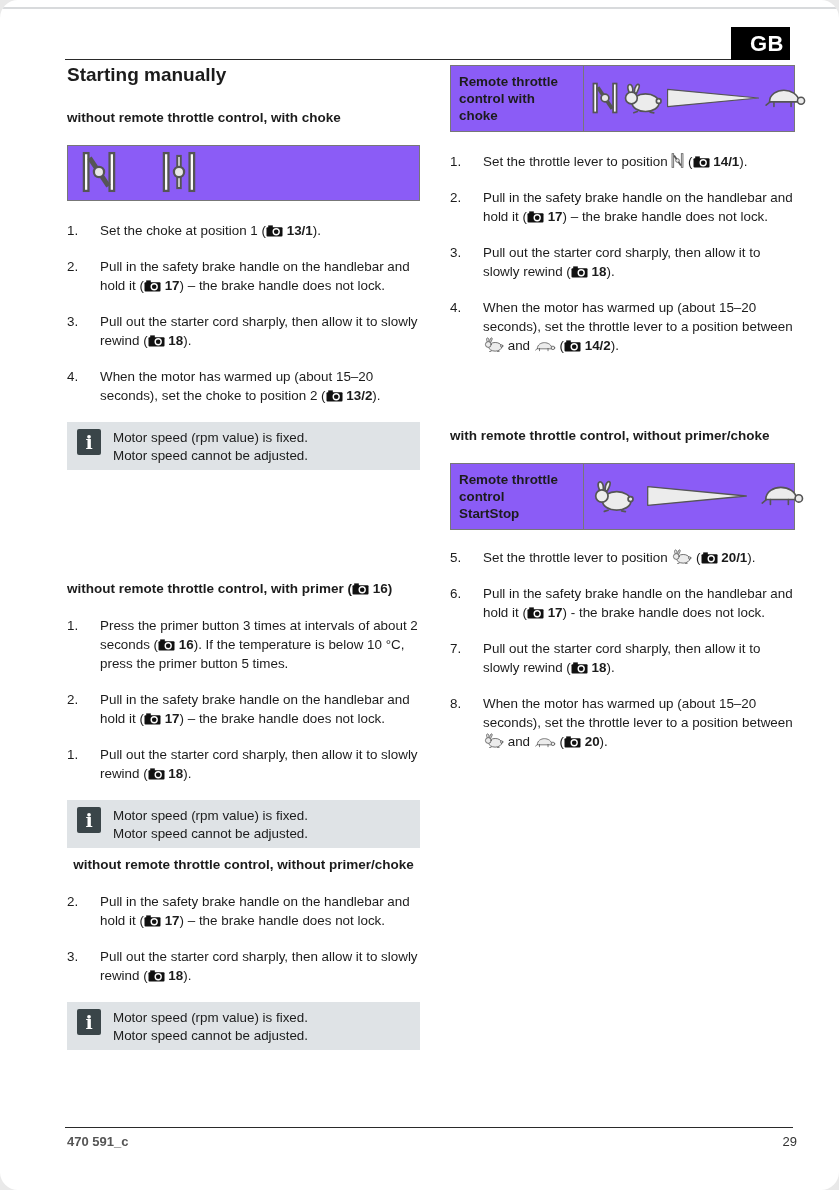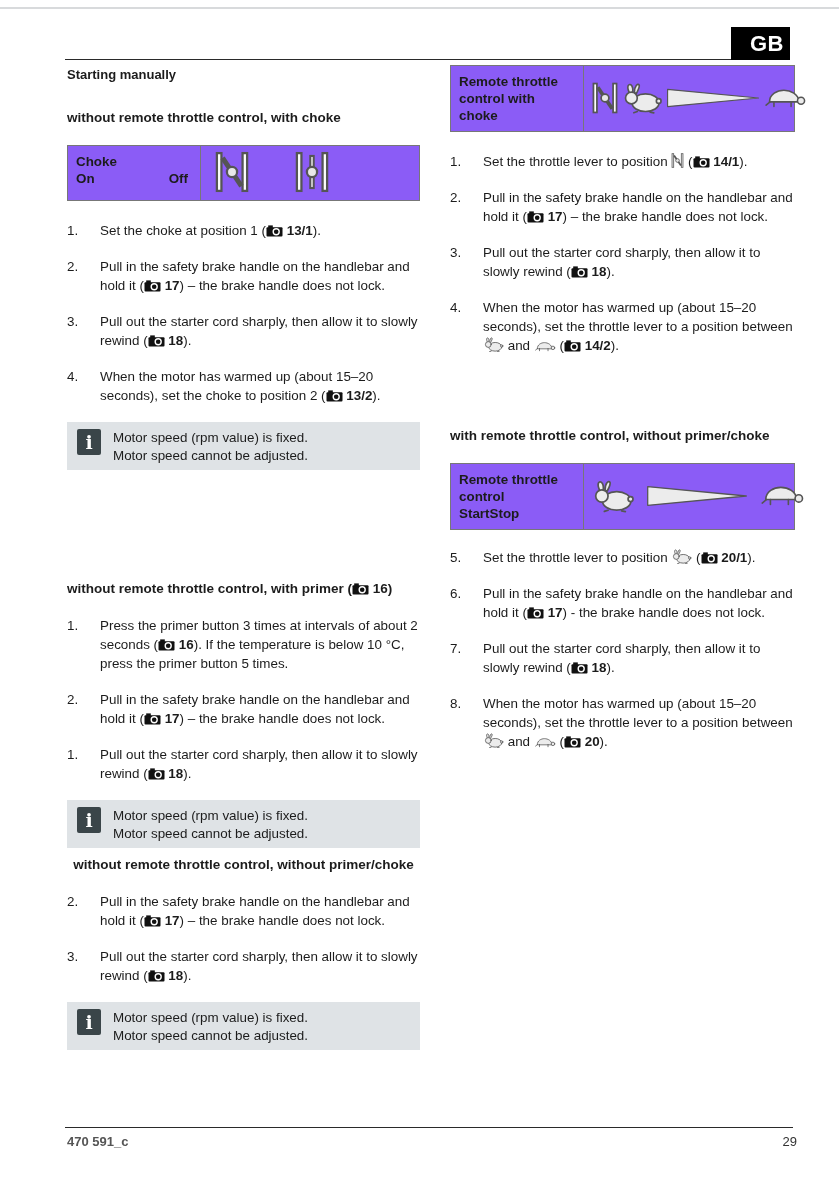--- a/index.html
+++ b/index.html
@@ -1,27 +1,27 @@
 <!DOCTYPE html>
 <html><head>
 <meta charset="utf-8">
 <style>
   html,body{margin:0;padding:0;background:#e9e9e9;}
   .page{position:relative;width:839px;height:1190px;margin:0 auto;background:#ffffff;
-        font-family:"Liberation Sans",sans-serif;color:#1c1c1c;overflow:hidden;}
+        font-family:"Liberation Sans",sans-serif;color:#1c1c1c;overflow:hidden;border-radius:18px;}
   .scan-streak{position:absolute;top:7px;left:0;width:839px;height:2px;background:#d8dadc;}
   .top-rule{position:absolute;top:59px;left:65px;width:728px;border-top:1.6px solid #2a2a2a;}
   .gb-badge{position:absolute;top:27px;left:731px;width:62px;height:33px;background:#000;
             color:#fff;font-weight:bold;font-size:22px;letter-spacing:.5px;
             display:flex;align-items:center;justify-content:flex-end;
             padding-right:6px;box-sizing:border-box;border-right:3px solid #fff;}
   .col{position:absolute;top:65px;}
   .col-left{left:67px;width:353px;}
   .col-right{left:450px;width:345px;}
-  h1{font-size:13px;line-height:20px;margin:0 0 24px 0;}
+  h1{font-size:19px;line-height:20px;margin:0 0 24px 0;}
   h2{font-size:13.5px;line-height:17px;margin:0 0 19px 0;}.mb22{margin-bottom:22px!important;}
   .mt24{margin-top:8px;text-align:center;}
   .itable{display:flex;width:100%;box-sizing:border-box;border:1.3px solid #777;
           margin-bottom:20px;background:#8b5cf6;font-weight:bold;}
   .itable .lbl{width:133px;flex:none;border-right:1.3px solid #777;padding:7px 8px;
                box-sizing:border-box;font-size:13.4px;line-height:17px;}
   .itable .icons{flex:1;display:flex;align-items:center;padding:5px 4px 5px 14px;gap:6px;}
   .onoff{display:flex;justify-content:space-between;padding-right:4px;}
   .startstop{display:flex;justify-content:flex-start;padding-right:2px;}
   .gap40{width:34px;flex:none;}
@@ -49,27 +49,20 @@
   <div class="scan-streak"></div>
   <div class="top-rule"></div>
   <div class="gb-badge">GB</div>
 
   <div class="col col-left">
     <h1>Starting manually</h1>
 
     <h2>without remote throttle control, with choke</h2>
 
     <div class="itable">
-      <div class="lbl">
-        <div>Choke</div>
-        <div class="onoff">
-          <span>On</span>
-          <span>Off</span>
-        </div>
-      </div>
       <div class="icons">
         <span><svg class="ict" width="34" height="42" viewBox="0 0 18 22">
               <rect x="1" y="1" width="2.4" height="20" fill="#fdfdfd" stroke="#555" stroke-width="1.2"></rect>
               <rect x="14.6" y="1" width="2.4" height="20" fill="#fdfdfd" stroke="#555" stroke-width="1.2"></rect>
               <line x1="4" y1="3.5" x2="14" y2="18.5" stroke="#555" stroke-width="2.6"></line>
               <circle cx="9" cy="11" r="2.7" fill="#e8e8e8" stroke="#555" stroke-width="1.2"></circle>
             </svg></span>
         <span class="gap40"></span>
         <span><svg class="ict" width="34" height="42" viewBox="0 0 18 22">
               <rect x="1" y="1" width="2.4" height="20" fill="#fdfdfd" stroke="#555" stroke-width="1.2"></rect>

